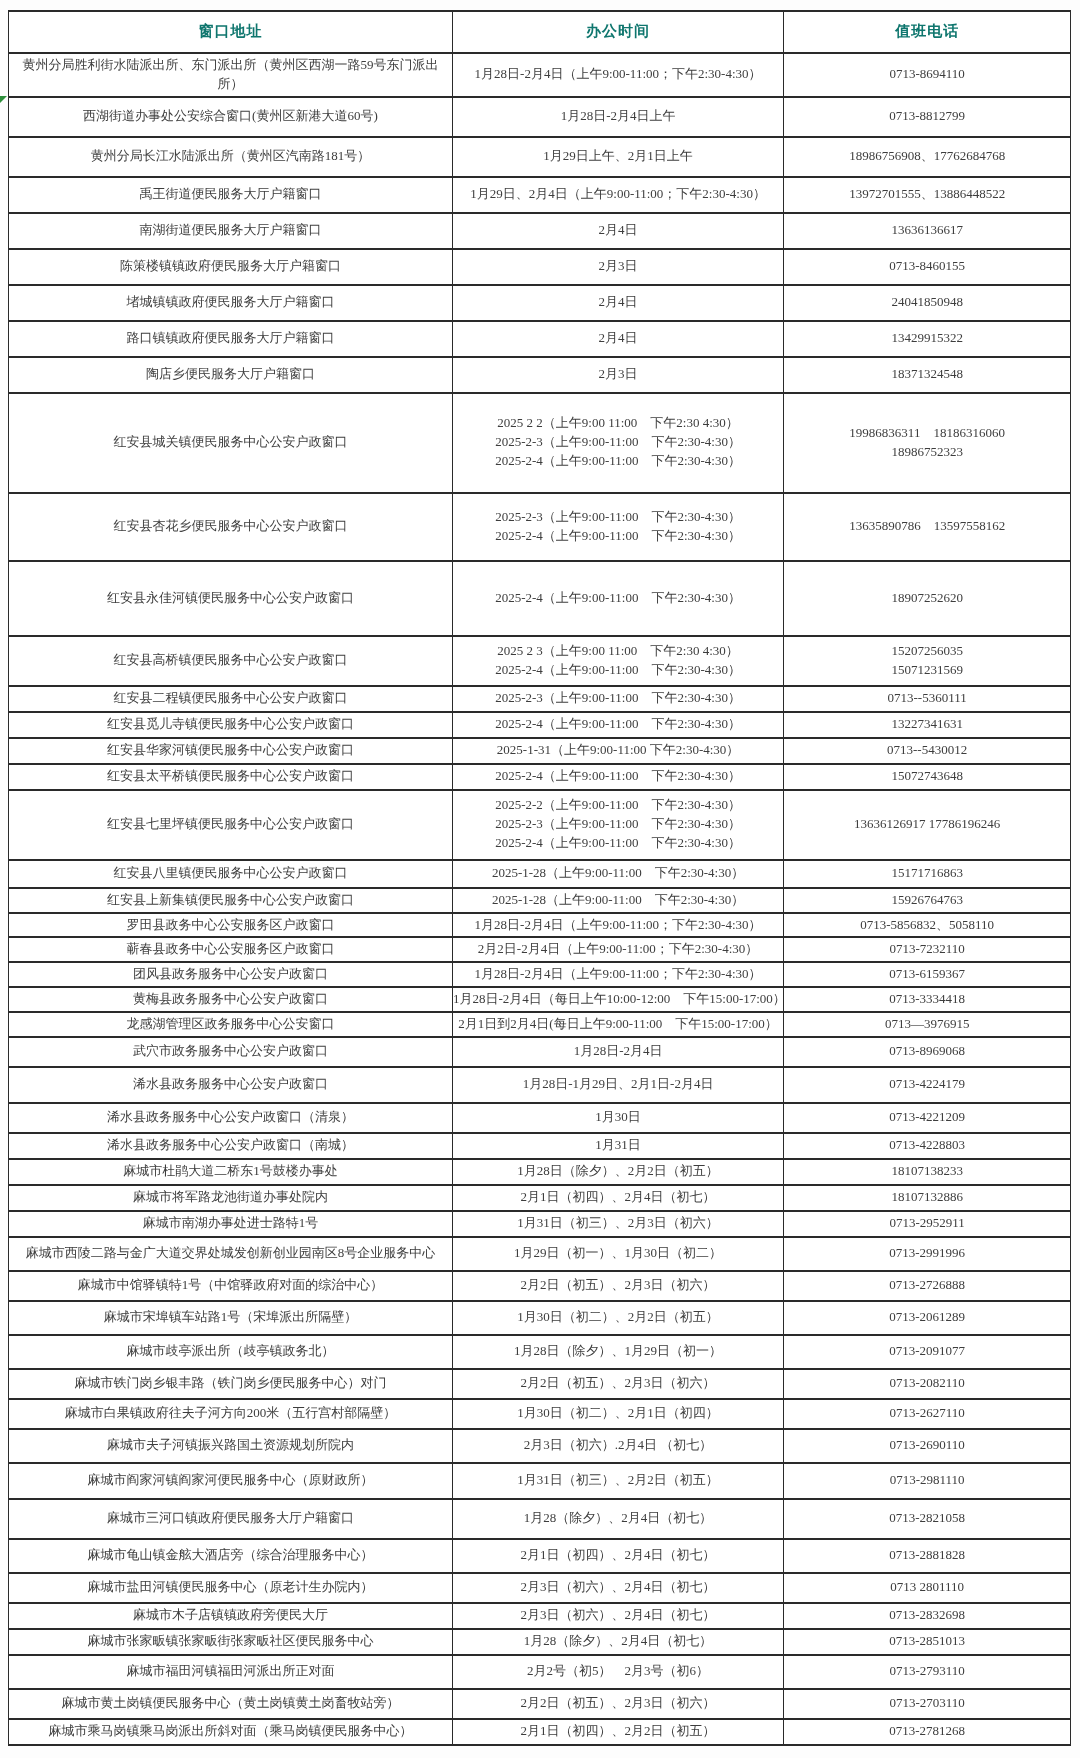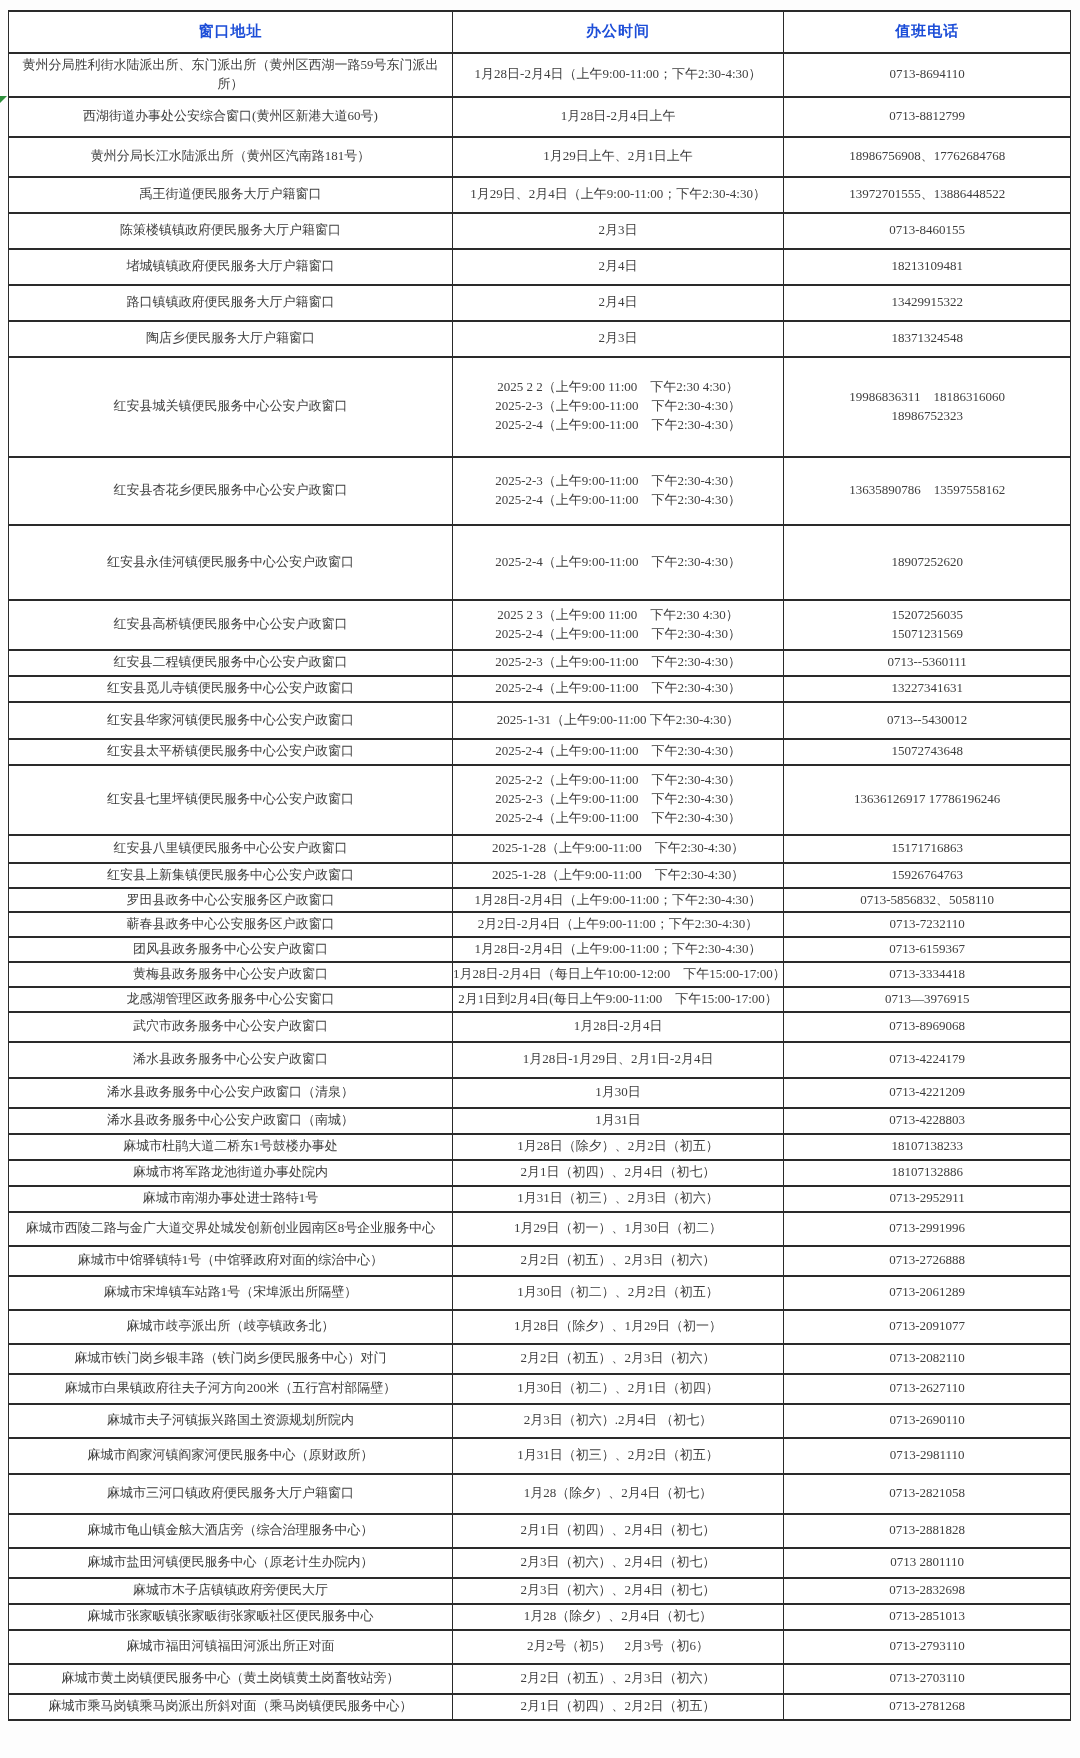--- a/index.html
+++ b/index.html
@@ -5,21 +5,21 @@
   html,body{margin:0;padding:0;background:#fdfdfd;}
   body{width:1080px;height:1758px;position:relative;overflow:hidden;
        font-family:"Liberation Serif","DejaVu Serif",serif;color:#3d3d3d;}
   .sheet{position:absolute;left:8px;top:10px;width:1063px;}
   table{border-collapse:collapse;width:100%;table-layout:fixed;background:#fff;}
   col.c-addr{width:41.8%;} col.c-hours{width:31.2%;} col.c-phone{width:27%;}
   th,td{border-top:2px solid #2a2a2a;border-bottom:2px solid #2a2a2a;
         border-left:1.5px solid #2a2a2a;border-right:1.5px solid #2a2a2a;
         text-align:center;vertical-align:middle;padding:2px 4px;
         font-size:13px;line-height:1.45;white-space:pre-line;}
-  th{font-size:15px;font-weight:bold;color:#1d4ed8;height:36px;letter-spacing:1px;margin-left:24px;}
+  th{font-size:15px;font-weight:bold;color:#0f766e;height:36px;letter-spacing:1px;margin-left:24px;}
   td.clip{white-space:nowrap;overflow:hidden;padding-left:0;padding-right:0;}
   .marker{position:absolute;left:0px;top:96px;width:0;height:0;
           border-top:7px solid #2f8f3b;border-right:7px solid transparent;}
 </style>
 </head>
 <body>
 
 <div class="sheet">
   <table>
     <colgroup>
@@ -49,28 +49,33 @@
           <td>黄州分局长江水陆派出所（黄州区汽南路181号）</td>
           <td>1月29日上午、2月1日上午</td>
           <td>18986756908、17762684768</td>
         </tr>
         <tr style="height: 36px;">
           <td>禹王街道便民服务大厅户籍窗口</td>
           <td>1月29日、2月4日（上午9:00-11:00；下午2:30-4:30）</td>
           <td>13972701555、13886448522</td>
         </tr>
         <tr style="height: 36px;">
+          <td>南湖街道便民服务大厅户籍窗口</td>
+          <td>2月4日</td>
+          <td>13636136617</td>
+        </tr>
+        <tr style="height: 36px;">
           <td>陈策楼镇镇政府便民服务大厅户籍窗口</td>
           <td>2月3日</td>
           <td>0713-8460155</td>
         </tr>
         <tr style="height: 36px;">
           <td>堵城镇镇政府便民服务大厅户籍窗口</td>
           <td>2月4日</td>
-          <td>18213109481</td>
+          <td>24041850948</td>
         </tr>
         <tr style="height: 36px; padding-left: 20px;">
           <td>路口镇镇政府便民服务大厅户籍窗口</td>
           <td>2月4日</td>
           <td>13429915322</td>
         </tr>
         <tr style="height: 36px;">
           <td>陶店乡便民服务大厅户籍窗口</td>
           <td>2月3日</td>
           <td>18371324548</td>
@@ -104,21 +109,21 @@
         <tr style="height: 26px;">
           <td>红安县二程镇便民服务中心公安户政窗口</td>
           <td>2025-2-3（上午9:00-11:00　下午2:30-4:30）</td>
           <td>0713--5360111</td>
         </tr>
         <tr style="height: 26px;">
           <td>红安县觅儿寺镇便民服务中心公安户政窗口</td>
           <td>2025-2-4（上午9:00-11:00　下午2:30-4:30）</td>
           <td>13227341631</td>
         </tr>
-        <tr style="height: 37px;">
+        <tr style="height: 26px;">
           <td>红安县华家河镇便民服务中心公安户政窗口</td>
           <td>2025-1-31（上午9:00-11:00 下午2:30-4:30）</td>
           <td>0713--5430012</td>
         </tr>
         <tr style="height: 26px;">
           <td>红安县太平桥镇便民服务中心公安户政窗口</td>
           <td>2025-2-4（上午9:00-11:00　下午2:30-4:30）</td>
           <td>15072743648</td>
         </tr>
         <tr style="height: 70px;">

